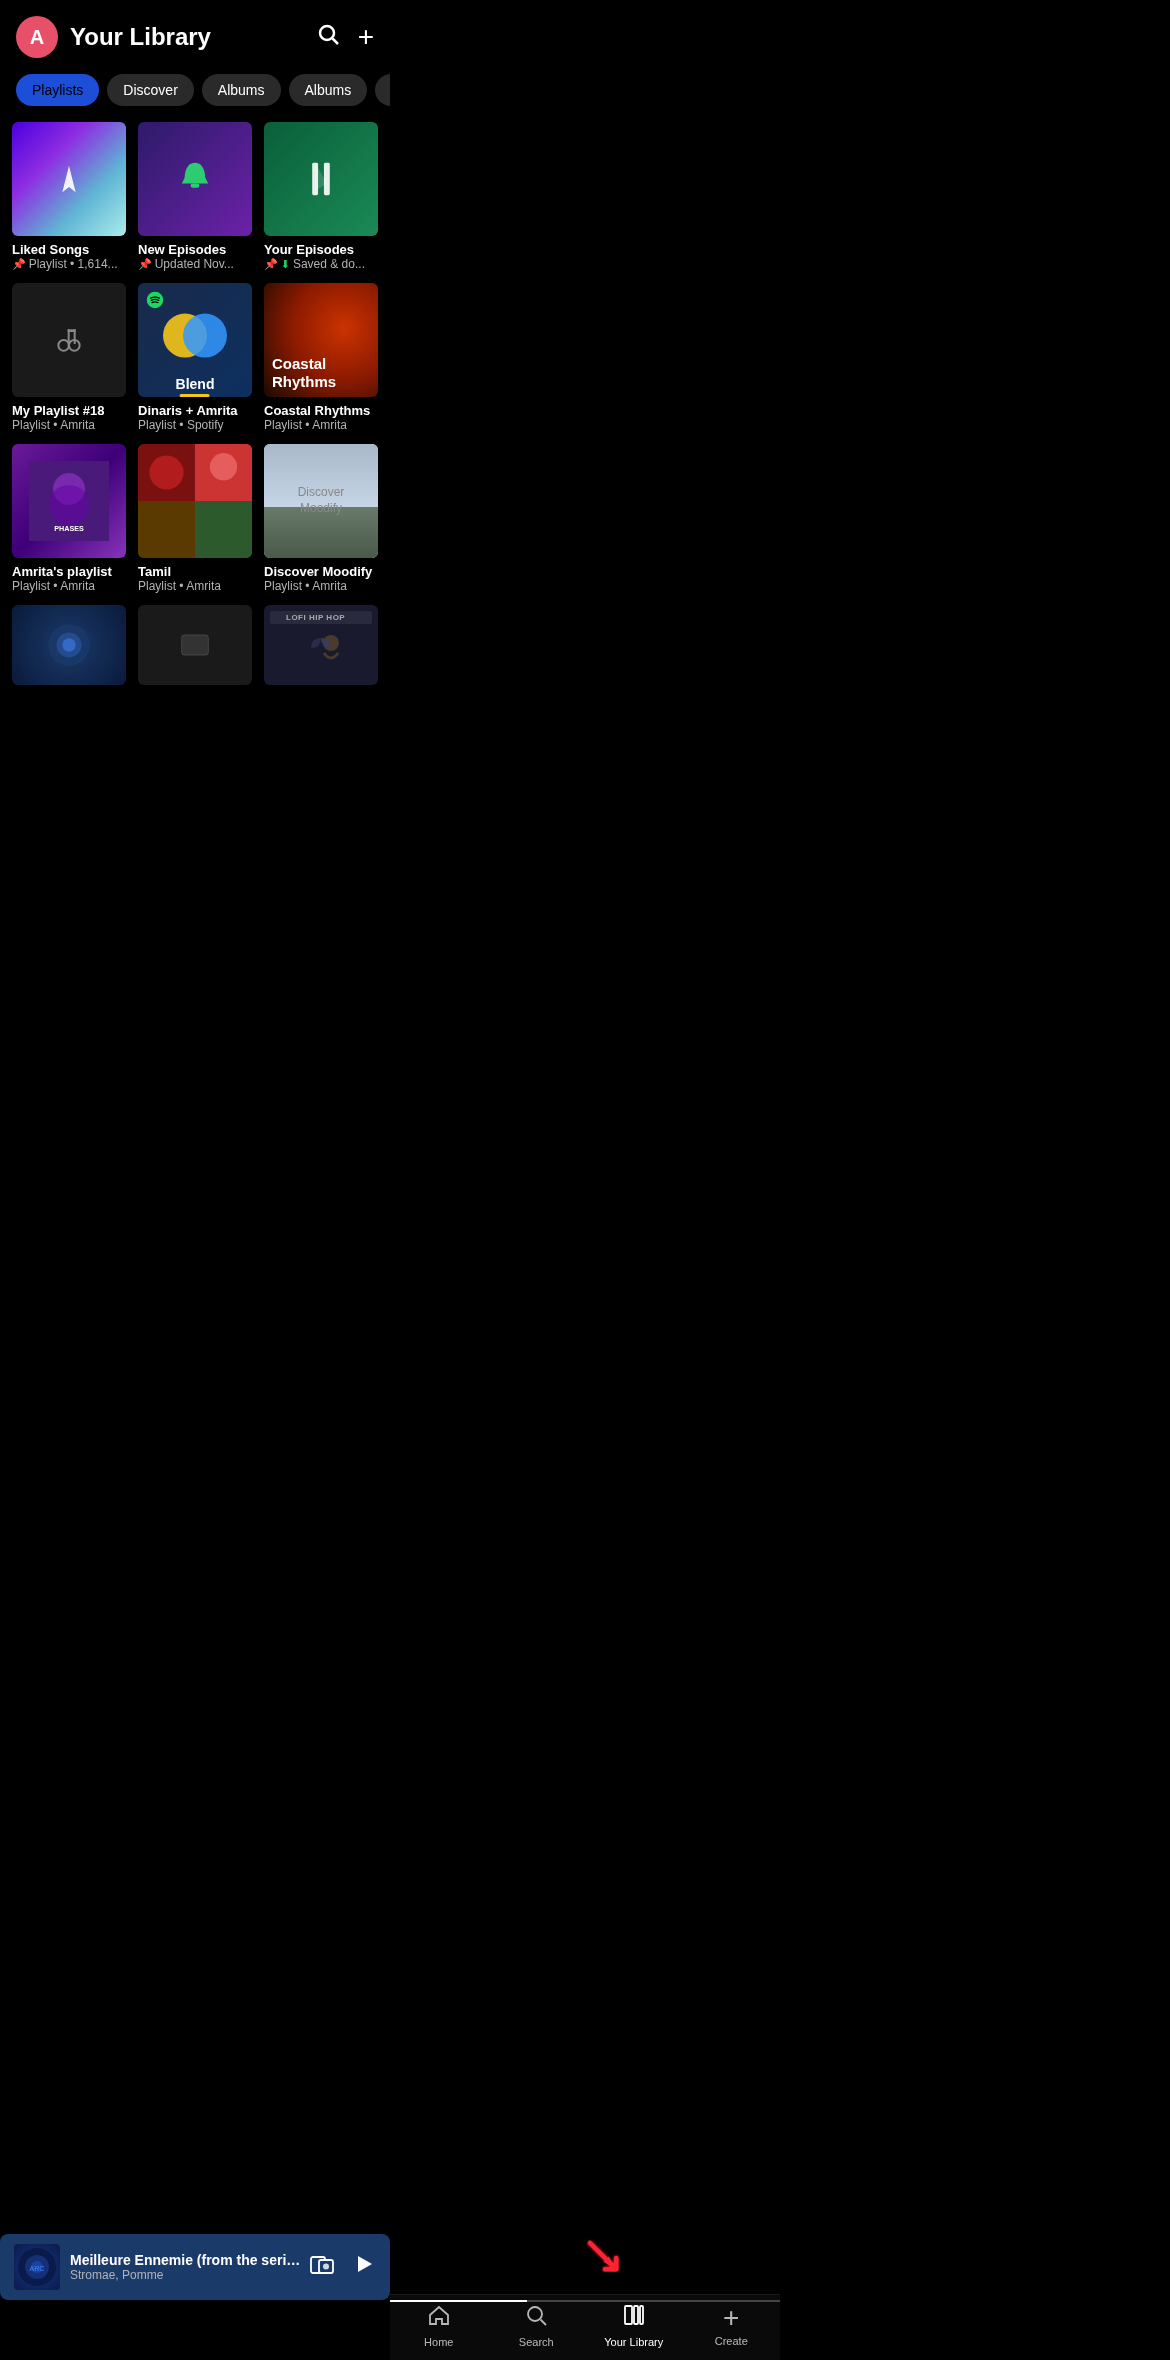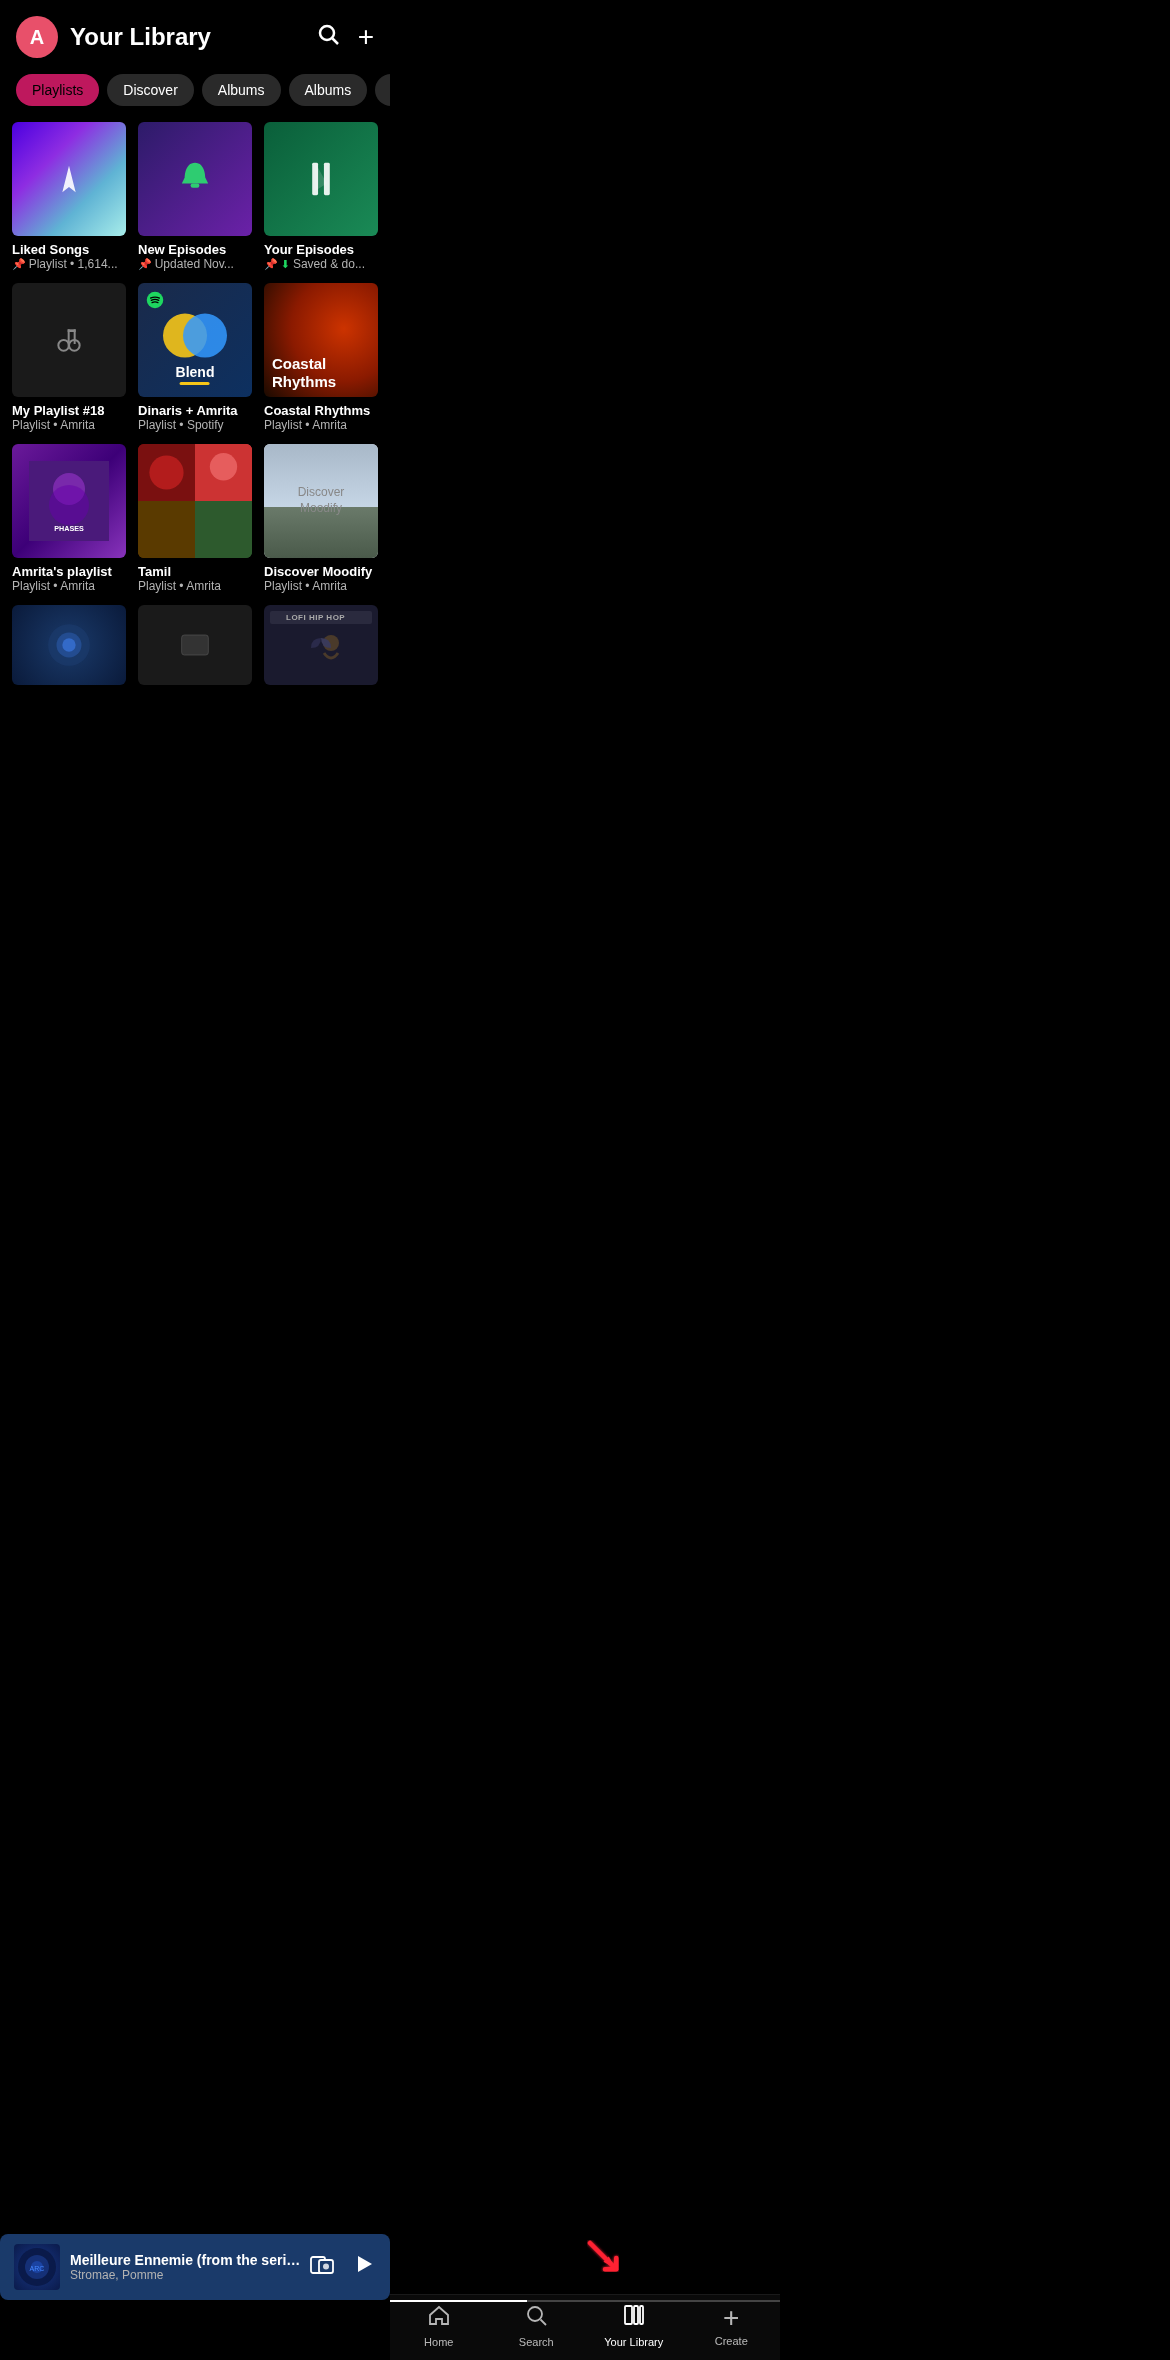--- a/index.html
+++ b/index.html
@@ -69,21 +69,21 @@
       border: none;
       border-radius: 20px;
       color: #fff;
       font-size: 14px;
       padding: 8px 16px;
       white-space: nowrap;
       cursor: pointer;
       font-weight: 500;
     }
     .chip.active {
-      background: #be185d;
+      background: #1d4ed8;
       color: #000;
     }
 
     
     .grid {
       display: grid;
       grid-template-columns: repeat(3, 1fr);
       gap: 12px;
       padding: 4px 12px 0 12px;
     }
@@ -173,21 +173,21 @@
       left: 50%;
       transform: translate(-50%, -55%);
     }
     .blend-spotify {
       position: absolute;
       top: 8px;
       left: 8px;
     }
     .blend-label {
       position: absolute;
-      bottom: 12px;
+      bottom: 0;
       left: 50%;
       transform: translateX(-50%);
       font-size: 14px;
       font-weight: 700;
       color: #fff;
       text-align: center;
     }
     .blend-underline {
       width: 30px;
       height: 3px;

